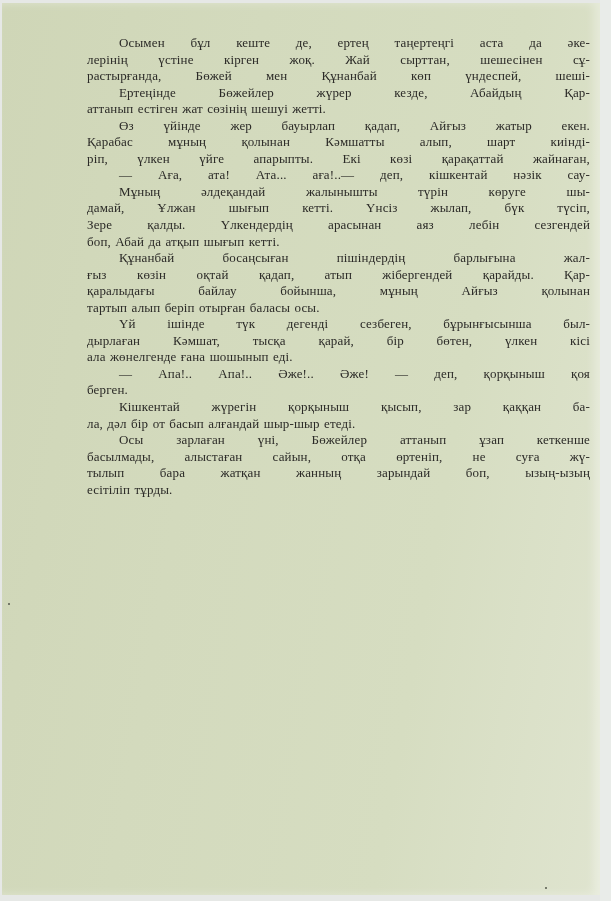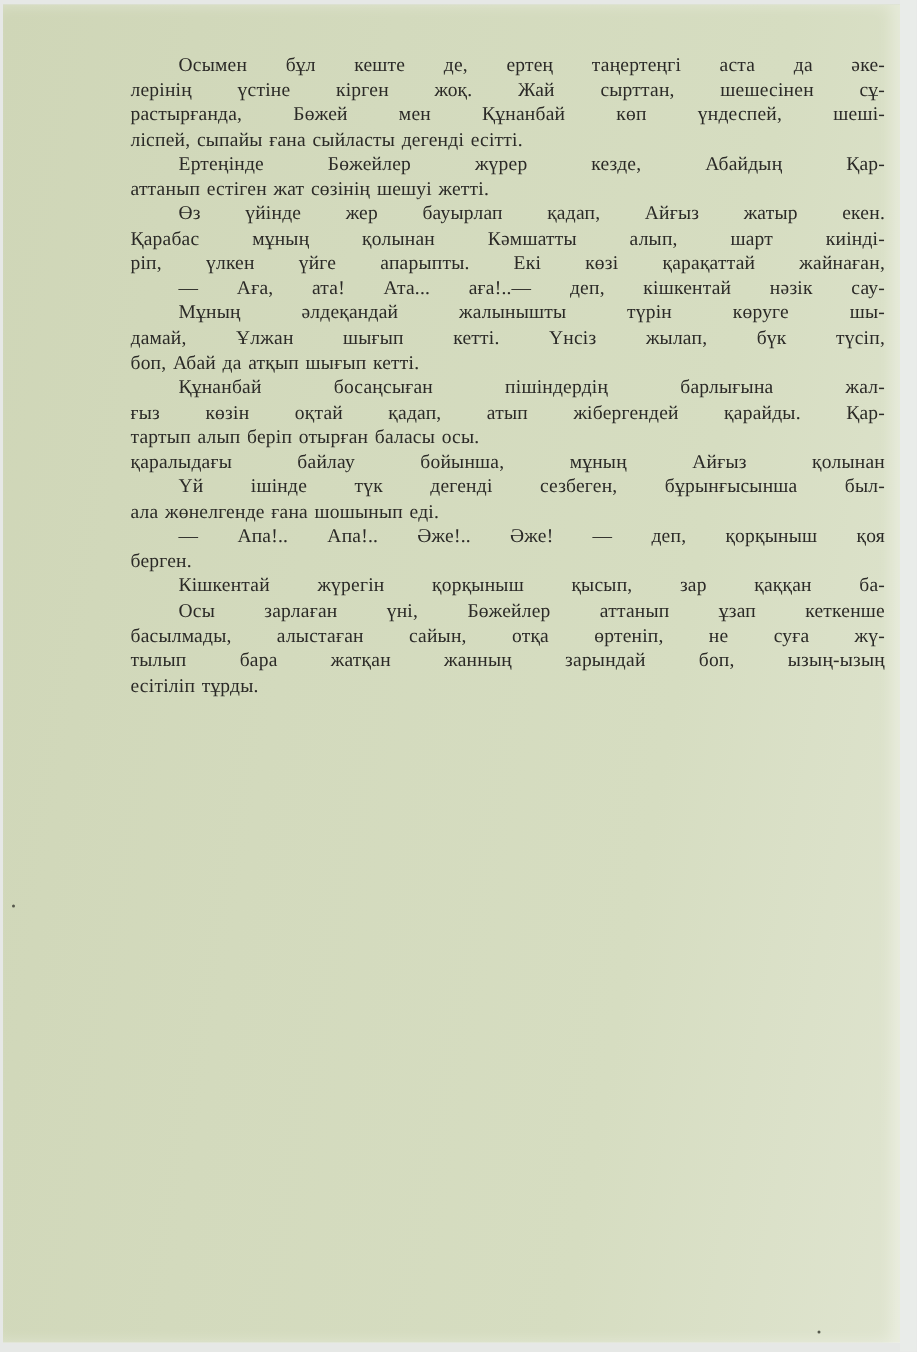--- a/index.html
+++ b/index.html
@@ -67,55 +67,57 @@
   </style>
 </head>
 <body>
 
 <div class="page">
   <div class="text-block">
     <div>
       <span class="line indent">Осымен бұл кеште де, ертең таңертеңгі аста да әке-</span>
       <span class="line">лерінің үстіне кірген жоқ. Жай сырттан, шешесінен сұ-</span>
       <span class="line">растырғанда, Бөжей мен Құнанбай көп үндеспей, шеші-</span>
-      <span class="line last">ліспей, сыпайы ғана сыйласты дегенді есітті.</span>
     </div>
     <div>
       <span class="line indent">Ертеңінде Бөжейлер жүрер кезде, Абайдың Қар-</span>
       <span class="line last">аттанып естіген жат сөзінің шешуі жетті.</span>
     </div>
     <div>
       <span class="line indent">Өз үйінде жер бауырлап қадап, Айғыз жатыр екен.</span>
       <span class="line">Қарабас мұның қолынан Кәмшатты алып, шарт киінді-</span>
       <span class="line">ріп, үлкен үйге апарыпты. Екі көзі қарақаттай жайнаған,</span>
     </div>
     <div>
       <span class="line indent">— Аға, ата! Ата... аға!..— деп, кішкентай нәзік сау-</span>
     </div>
     <div>
       <span class="line indent">Мұның әлдеқандай жалынышты түрін көруге шы-</span>
       <span class="line">дамай, Ұлжан шығып кетті. Үнсіз жылап, бүк түсіп,</span>
+      <span class="line">Зере қалды. Үлкендердің арасынан аяз лебін сезгендей</span>
       <span class="line last">боп, Абай да атқып шығып кетті.</span>
     </div>
     <div>
       <span class="line indent">Құнанбай босаңсыған пішіндердің барлығына жал-</span>
       <span class="line">ғыз көзін оқтай қадап, атып жібергендей қарайды. Қар-</span>
+      <span class="line">қаралыдағы байлау бойынша, мұның Айғыз қолынан</span>
       <span class="line last">тартып алып беріп отырған баласы осы.</span>
-      <span class="line">қаралыдағы байлау бойынша, мұның Айғыз қолынан</span>
     </div>
     <div>
       <span class="line indent">Үй ішінде түк дегенді сезбеген, бұрынғысынша был-</span>
+      <span class="line">дырлаған Кәмшат, тысқа қарай, бір бөтен, үлкен кісі</span>
       <span class="line last">ала жөнелгенде ғана шошынып еді.</span>
     </div>
     <div>
       <span class="line indent">— Апа!.. Апа!.. Әже!.. Әже! — деп, қорқыныш қоя</span>
       <span class="line last">берген.</span>
     </div>
     <div>
       <span class="line indent">Кішкентай жүрегін қорқыныш қысып, зар қаққан ба-</span>
+      <span class="line last">ла, дәл бір от басып алғандай шыр-шыр етеді.</span>
     </div>
     <div>
       <span class="line indent">Осы зарлаған үні, Бөжейлер аттанып ұзап кеткенше</span>
       <span class="line">басылмады, алыстаған сайын, отқа өртеніп, не суға жү-</span>
       <span class="line">тылып бара жатқан жанның зарындай боп, ызың-ызың</span>
       <span class="line last">есітіліп тұрды.</span>
     </div>
   </div>
 
   <div class="speck" style="left: 6px; top: 600px;"></div>

